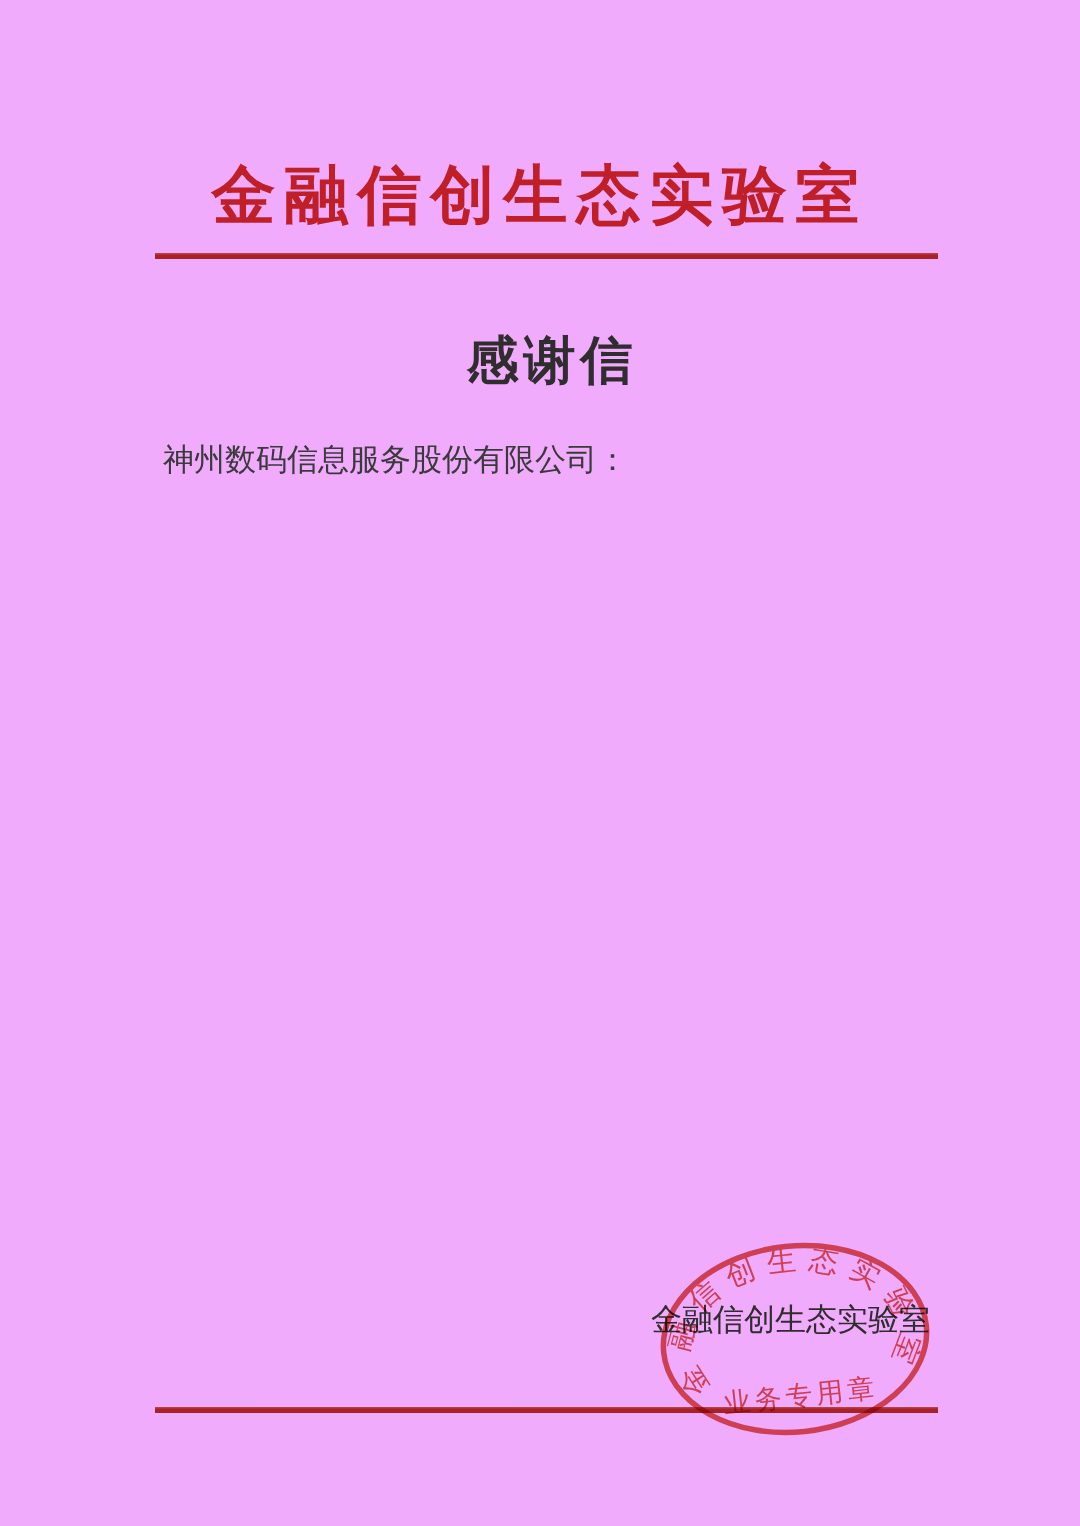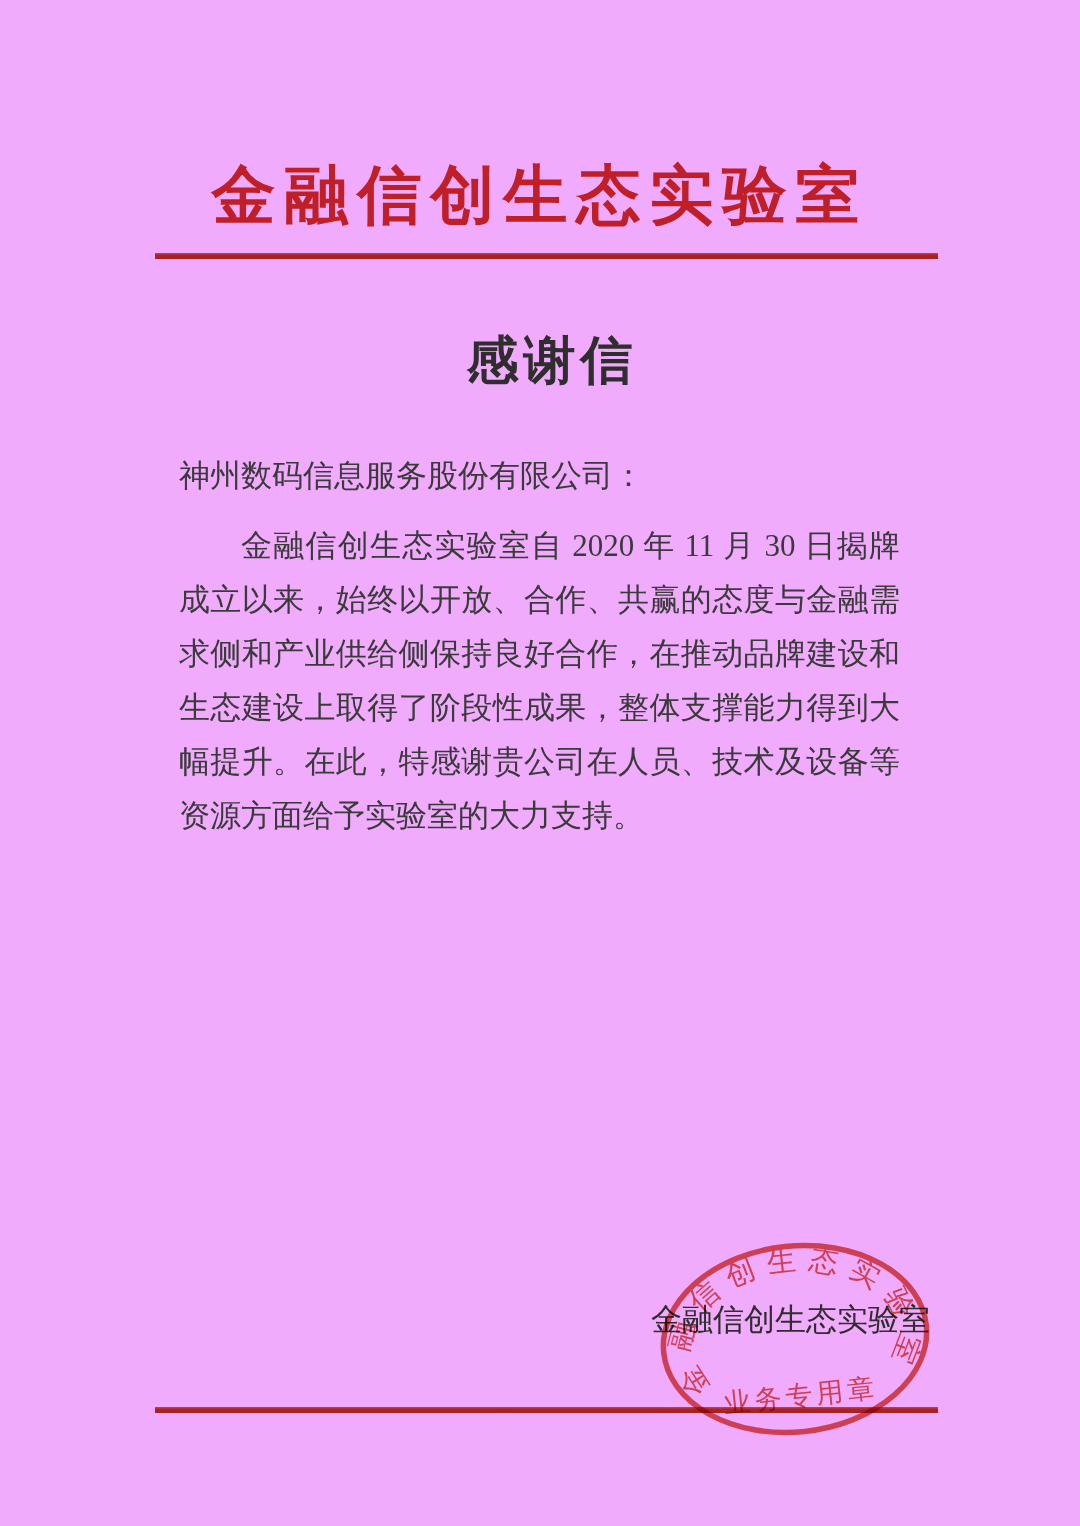--- a/index.html
+++ b/index.html
@@ -40,21 +40,21 @@
     line-height:1.2;
   }
   .letter-body{
     position:absolute;
     top:433px;left:163px;width:753px;
     font-size:31px;
     line-height:54px;
     text-align:justify;
     text-justify:inter-ideograph;
   }
-  .letter-body p{margin:16px;}
+  .letter-body p{margin:0;}
   .letter-body p.indent{text-indent:62px;}
   .signature-block{
     position:absolute;
     top:1293px;right:150px;
     font-size:31px;
     line-height:54px;
     text-align:right;
     color:#2f2d2d;
     white-space:nowrap;
   }
@@ -77,21 +77,20 @@
 <div class="page">
 
   <div class="letterhead-title">金融信创生态实验室</div>
 
   <div class="rule top"></div>
 
   <div class="letter-title">感谢信</div>
 
   <div class="letter-body">
     <p>神州数码信息服务股份有限公司：</p>
-    <p class="indent">金融信创生态实验室自 2020 年 11 月 30 日揭牌成立以来，始终以开放、合作、共赢的态度与金融需求侧和产业供给侧保持良好合作，在推动品牌建设和生态建设上取得了阶段性成果，整体支撑能力得到大幅提升。在此，特感谢贵公司在人员、技术及设备等资源方面给予实验室的大力支持。</p>
   </div>
 
   <div class="signature-block">
     <div class="sig-name">金融信创生态实验室</div>
   </div>
 
   <div class="rule bottom"></div>
 
   <svg class="stamp" viewBox="-170 -130 340 260" xmlns="http://www.w3.org/2000/svg">
     <g transform="rotate(-6)">

